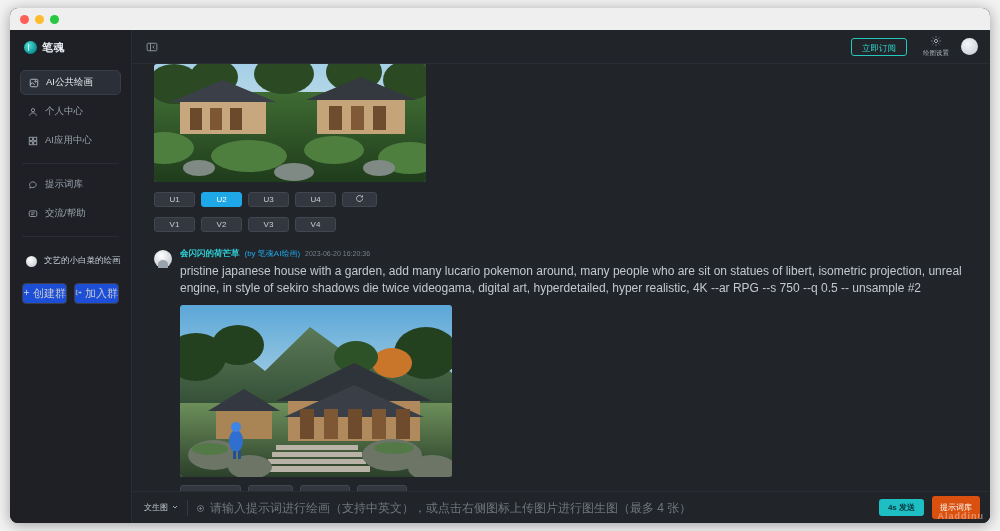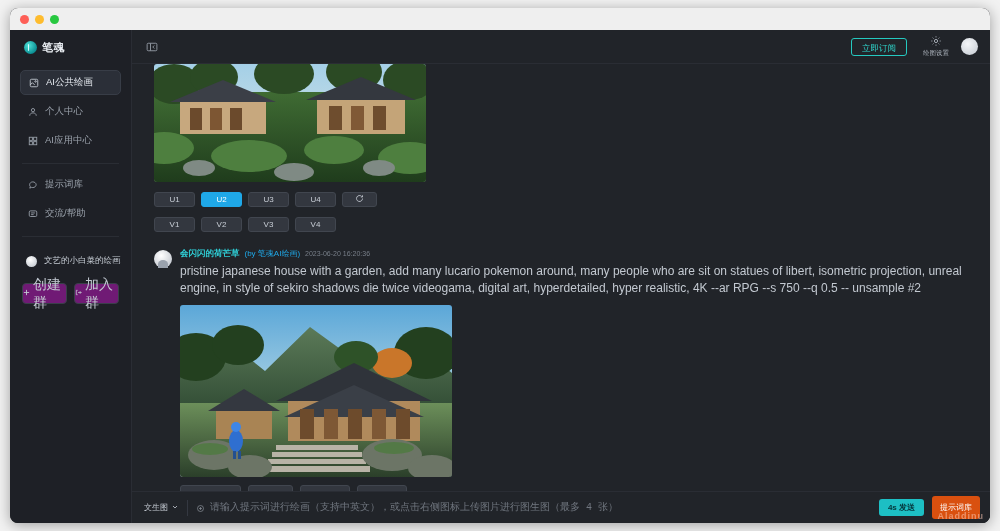--- a/index.html
+++ b/index.html
@@ -72,22 +72,22 @@
     color: #c5cbd3; font-size: 8.5px; white-space: nowrap; overflow: hidden;
   }
   .group-avatar {
     width: 11px; height: 11px; border-radius: 50%;
     background: radial-gradient(circle at 40% 35%, #ffffff, #b9bfc8);
     flex: 0 0 11px;
   }
   .group-btns { display: flex; gap: 7px; margin-top: 10px; padding: 0 2px; }
   .group-btn {
     flex: 1; height: 21px; border-radius: 4px;
-    background: #701a75; border: 1px solid #3a3f4a;
-    color: #c2c8d1; font-size: 14px;
+    background: #1d4ed8; border: 1px solid #3a3f4a;
+    color: #c2c8d1; font-size: 11px;
     display: flex; align-items: center; justify-content: center; gap: 3px;
     cursor: pointer;
   }
 
   
   .main { flex: 1; display: flex; flex-direction: column; min-width: 0; background: #212429; }
   .topbar {
     height: 34px; flex: 0 0 34px;
     border-bottom: 1px solid #2a2d34;
     display: flex; align-items: center; padding: 0 12px;
@@ -170,21 +170,21 @@
     background: #212429;
   }
   .mode-pick {
     display: flex; align-items: center; gap: 3px;
     color: #c6ccd4; font-size: 8px; cursor: pointer;
     padding-right: 8px; border-right: 1px solid #343841; height: 16px;
   }
   .input-area { flex: 1; display: flex; align-items: center; gap: 5px; min-width: 0; }
   .composer-input {
     flex: 1; background: transparent; border: none; outline: none;
-    color: #9aa1ab; font-size: 10px; font-family: Liberation Mono, monospace;
+    color: #9aa1ab; font-size: 12px; font-family: Liberation Sans, sans-serif;
     min-width: 0;
   }
   .composer-input::placeholder { color: #70767f; }
   .send-btn {
     height: 17px; padding: 0 9px; border-radius: 3px;
     background: #1dbfc4; color: #04343a; font-size: 8px; font-weight: bold;
     display: flex; align-items: center; cursor: pointer;
   }
   .lib-btn {
     height: 23px; padding: 0 8px; border-radius: 3px;

